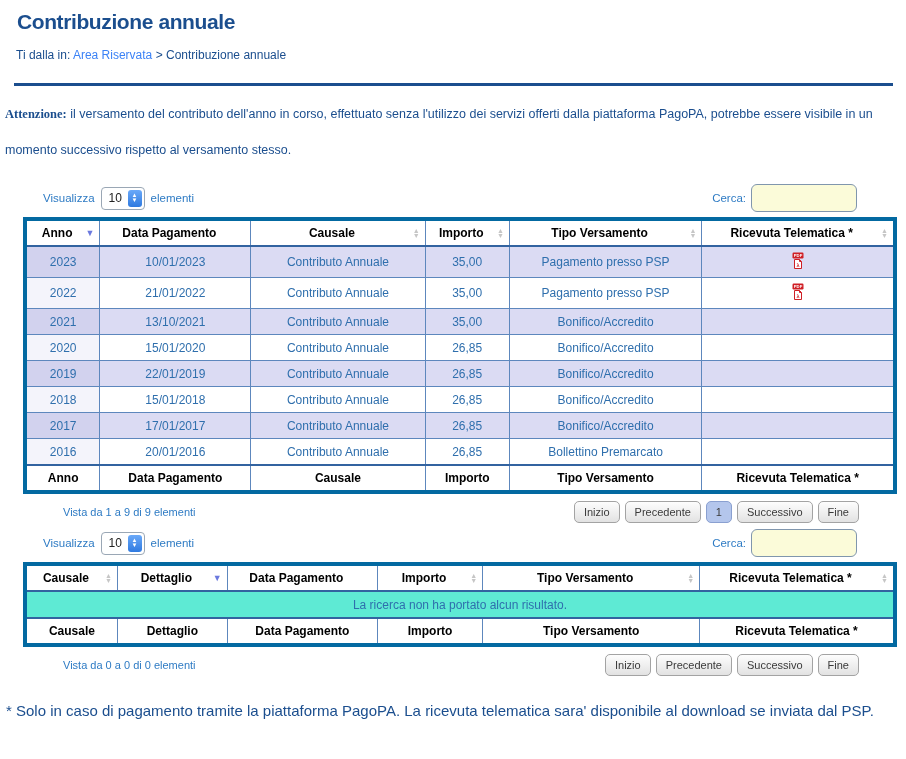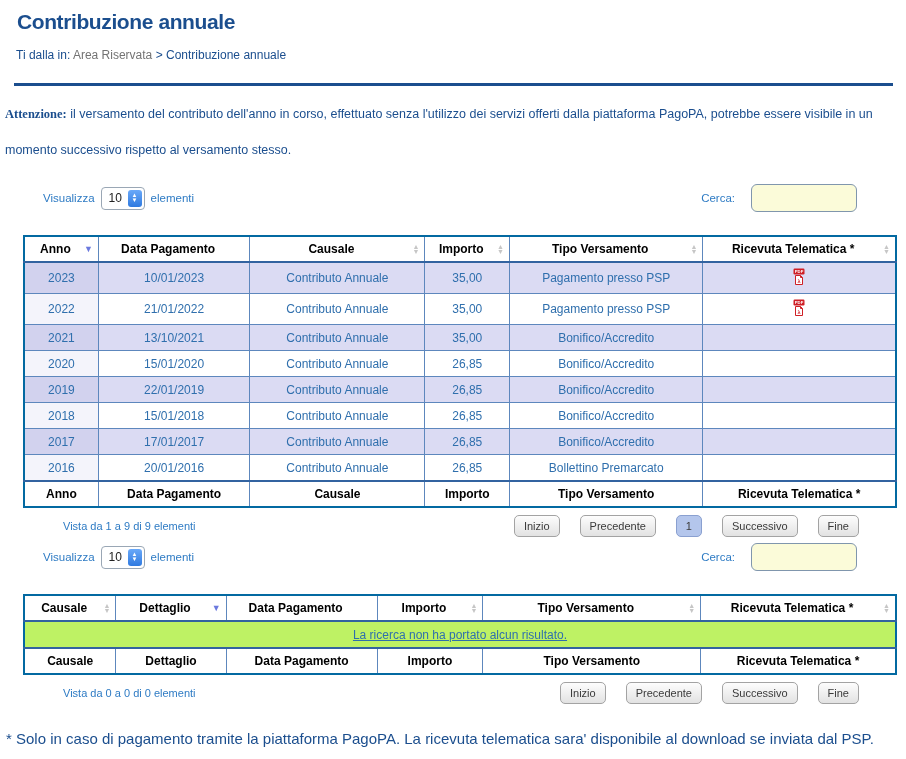--- a/index.html
+++ b/index.html
@@ -1,46 +1,46 @@
 <!DOCTYPE html>
 <html><head>
 <meta charset="utf-8">
 <style>
   html,body{margin:0;padding:0;background:#fff;}
   body{width:906px;height:759px;font-family:"Liberation Sans",sans-serif;overflow:hidden;}
 
   .page-title{font-size:21px;font-weight:bold;color:#1b4e8e;margin:10px 0 0 17px;letter-spacing:-0.4px;}
   .breadcrumb{margin:14px 0 0 16px;font-size:12px;color:#1b4e8e;}
-  .breadcrumb a{color:#737373;text-decoration:none;cursor:pointer;}
+  .breadcrumb a{color:#3b82f6;text-decoration:none;cursor:pointer;}
   .top-rule{border:none;border-top:3px solid #1b4e8e;margin:21px 13px 0 14px;}
 
   .warning{margin:10px 8px 0 5px;font-size:12.5px;color:#1b4e8e;line-height:36px;}
   .warning b{font-weight:bold;font-family:Liberation Serif, serif;}
 
   .tbl-zone{margin:0 9px 0 23px;}
 
   .controls-row{display:flex;justify-content:space-between;align-items:center;margin-top:16px;}
   .controls-row.second{margin-top:6px;}
   .show-group{margin-left:20px;display:flex;align-items:center;gap:6px;font-size:11.5px;color:#2e7bc4;}
   .num-select{display:inline-flex;align-items:center;gap:5px;background:#fff;border:1px solid #9aa7b5;border-radius:4px;padding:2px 2px 2px 7px;cursor:pointer;}
   .num-select .val{font-size:12px;color:#222;min-width:14px;}
   .stepper{width:14px;height:17px;border-radius:3px;background:linear-gradient(#6aa9f9,#2f7ae0);color:#fff;display:flex;flex-direction:column;align-items:center;justify-content:center;font-size:6px;line-height:5px;}
-  .search-group{display:flex;align-items:center;gap:16px;margin-right:40px;font-size:11.5px;color:#2e7bc4;}
+  .search-group{display:flex;align-items:center;gap:5px;margin-right:40px;font-size:11.5px;color:#2e7bc4;}
   .search-input{width:92px;height:26px;background:#fbfbd9;border:1px solid #8096ad;border-radius:6px;outline:none;padding:0 6px;font-size:12px;color:#1b4e8e;}
 
-  table.data{border-collapse:collapse;width:100%;margin-top:23px;border:2px solid #0369a1;table-layout:fixed;}
+  table.data{border-collapse:collapse;width:100%;margin-top:5px;border:4px solid #0369a1;table-layout:fixed;}
   table.data th,table.data td{border:1px solid #5d87bd;overflow:hidden;white-space:nowrap;}
   table.data thead th{background:#fff;color:#000;font-size:12px;font-weight:bold;text-align:center;padding:5px 16px 5px 4px;position:relative;border-bottom:2px solid #3263a0;height:14px;}
   table.data tfoot th{background:#fff;color:#000;font-size:12px;font-weight:bold;text-align:center;padding:5px 4px;border-top:2px solid #3263a0;height:14px;}
   table.data td{color:#2f6fad;font-size:12px;text-align:center;padding:5px 4px;height:15px;}
   tr.odd{background:#dbdbf3;}
   tr.even{background:#ffffff;}
   td.sorted-odd{background:#d2d2ee;}
   td.sorted-even{background:#f4f4fb;}
-  td.empty-msg{background:#bef264;color:#2f6fad;text-decoration:underline;}
+  td.empty-msg{background:#5eead4;color:#2f6fad;}
 
   
   #t1 th:nth-child(1),#t1 td:nth-child(1){width:7.3%;}
   #t1 th:nth-child(2),#t1 td:nth-child(2){width:17.5%;}
   #t1 th:nth-child(3),#t1 td:nth-child(3){width:20.6%;}
   #t1 th:nth-child(4),#t1 td:nth-child(4){width:8.7%;}
   #t1 th:nth-child(5),#t1 td:nth-child(5){width:23.0%;}
   #t1 th:nth-child(6),#t1 td:nth-child(6){width:22.9%;}
   
   #t2 th:nth-child(1),#t2 td:nth-child(1){width:9.6%;}
@@ -50,21 +50,21 @@
   #t2 th:nth-child(5),#t2 td:nth-child(5){width:26.2%;}
   #t2 th:nth-child(6),#t2 td:nth-child(6){width:23.2%;}
 
   .sort-icon{position:absolute;right:5px;top:50%;transform:translateY(-50%);display:flex;flex-direction:column;align-items:center;}
   .sort-both span{font-size:7px;line-height:5px;color:#c6c6c6;}
   .sort-desc span{font-size:9px;line-height:9px;color:#6b79de;}
   th.sortable{cursor:pointer;}
 
   .info-row{display:flex;justify-content:space-between;align-items:center;margin-top:7px;}
   .info-text{margin-left:40px;font-size:11px;color:#2e7bc4;}
-  .pager{display:flex;gap:20px;margin-right:38px;}
+  .pager{display:flex;gap:5px;margin-right:38px;}
   .pg-btn{font-size:11px;color:#3a3a3a;background:linear-gradient(#fdfdfd,#e2e2e2);border:1px solid #a3a3a3;border-radius:5px;padding:4px 9px;cursor:pointer;font-family:"Liberation Sans",sans-serif;}
   .pg-btn.active{background:#b4c6ec;border-color:#8aa0d0;}
 
   .pdf-link{display:inline-block;cursor:pointer;line-height:0;}
   .footnote{margin:26px 0 0 6px;font-size:15px;color:#1b4e8e;}
 </style>
 </head>
 <body>
 
 <h1 class="page-title">Contribuzione annuale</h1>

